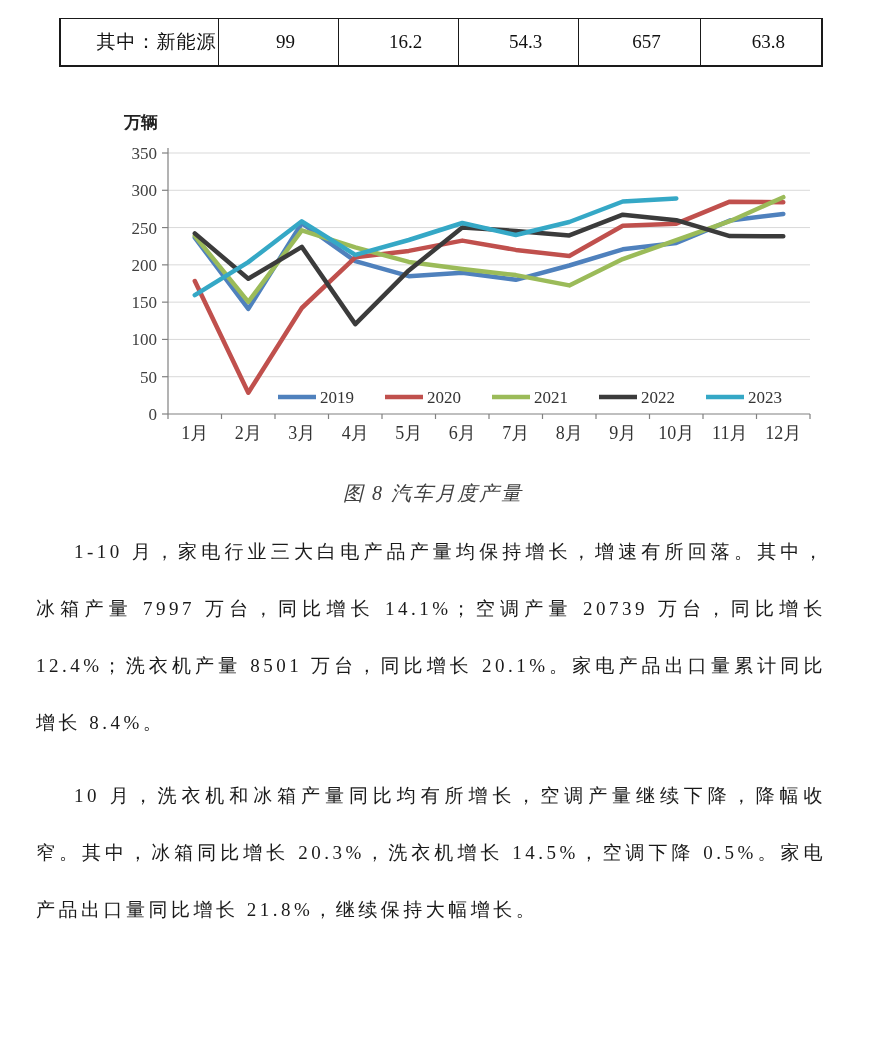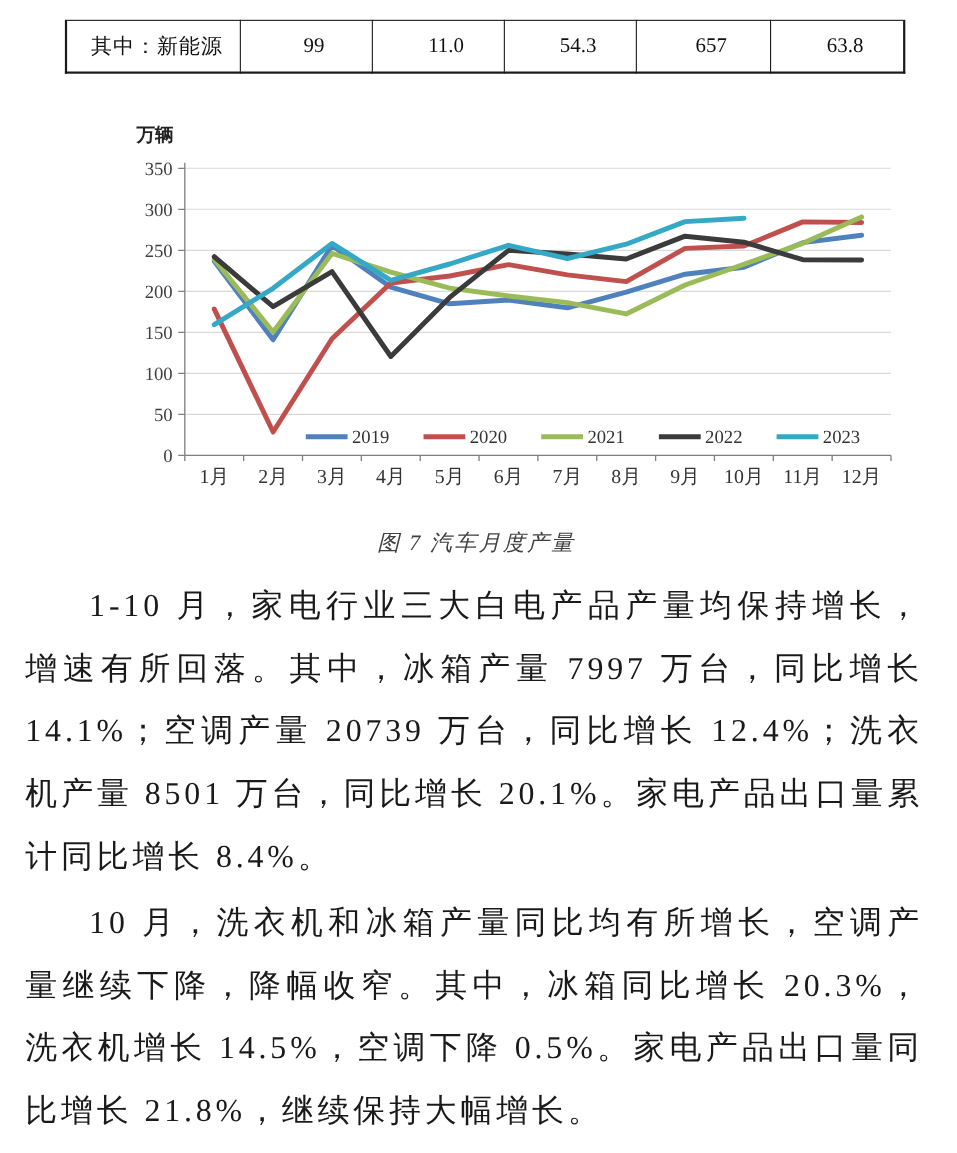--- a/index.html
+++ b/index.html
@@ -4,58 +4,58 @@
 <style>
   html,body{margin:0;padding:0;background:#ffffff;}
   body{width:870px;height:1048px;position:relative;font-family:"Liberation Serif",serif;color:#1a1a1a;overflow:hidden;}
   .doc{padding:18px 24px 0 20px;}
 
   
   table.frag{border-collapse:collapse;margin-left:39px;table-layout:fixed;width:762px;
     border-left:2px solid #1a1a1a;border-right:2px solid #1a1a1a;border-bottom:2px solid #1a1a1a;border-top:1px solid #1a1a1a;}
   table.frag td{border:1px solid #1a1a1a;height:44px;font-size:19px;text-align:center;vertical-align:middle;
     font-family:"Liberation Serif",serif;color:#111;padding-left:16px;}
-  table.frag td.lab{text-align:center;padding-left:8px;letter-spacing:1px;}
+  table.frag td.lab{text-align:right;padding-left:8px;letter-spacing:1px;}
 
   
   svg.chart{display:block;margin:39px 0 0 90px;}
   .ytick{font-family:"Liberation Serif",serif;font-size:17px;fill:#404040;}
   .xtick{font-family:"Liberation Serif",serif;font-size:18px;fill:#333333;}
   .unit{font-family:"Liberation Sans",sans-serif;font-size:17px;font-weight:600;fill:#222222;}
   .legend{font-family:"Liberation Serif",serif;font-size:17px;fill:#333333;}
 
   .caption{text-align:center;margin-top:22px;font-style:italic;font-size:20px;color:#404040;
     font-family:"Liberation Serif",serif;letter-spacing:2px;}
 
   .heading{margin:12px 0 0 48px;font-family:"Liberation Sans",sans-serif;font-weight:bold;
     font-size:27px;color:#111;letter-spacing:1px;}
 
   .body-text{margin-top:16px;width:822px;}
-  .body-text p{margin:3px;font-size:29px;line-height:57px;text-align:justify;text-justify:inter-ideograph;
+  .body-text p{margin:16px;font-size:19px;line-height:57px;text-align:justify;text-justify:inter-ideograph;
     text-indent:2em;letter-spacing:3.5px;color:#1a1a1a;font-family:"Liberation Serif",serif;}
 </style>
 </head>
 <body>
 
 <div class="doc">
 
   <table class="frag">
     <colgroup>
       <col style="width:158px">
         <col style="width:120px">
         <col style="width:120px">
       <col style="width:120px">
         <col style="width:122px">
         <col style="width:122px">
     </colgroup>
     <tbody>
         <tr>
       <td class="lab">其中：新能源</td>
       <td>99</td>
-      <td>11.0</td>
+      <td>16.2</td>
       <td>54.3</td>
       <td>657</td>
       <td>63.8</td>
     </tr>
   </tbody>
     </table>
 
   <svg class="chart" width="716" height="352" viewBox="0 0 716 352">
       <line x1="52" y1="308" x2="58" y2="308" stroke="#808080" stroke-width="1.2"></line>
       <text x="47" y="314" text-anchor="end" class="ytick">0</text>
@@ -118,21 +118,21 @@
       <line x1="275" y1="291" x2="313" y2="291" stroke="#C0504D" stroke-width="4.5"></line>
       <text x="317" y="297" class="legend">2020</text>
       <line x1="382" y1="291" x2="420" y2="291" stroke="#9BBB59" stroke-width="4.5"></line>
       <text x="424" y="297" class="legend">2021</text>
       <line x1="489" y1="291" x2="527" y2="291" stroke="#3B3B3B" stroke-width="4.5"></line>
       <text x="531" y="297" class="legend">2022</text>
       <line x1="596" y1="291" x2="634" y2="291" stroke="#35A8C6" stroke-width="4.5"></line>
       <text x="638" y="297" class="legend">2023</text>
     </svg>
 
-  <div class="caption">图 7 汽车月度产量</div>
+  <div class="caption">图 8 汽车月度产量</div>
 
 
   <div class="body-text">
     <p>1-10 月，家电行业三大白电产品产量均保持增长，增速有所回落。其中，冰箱产量 7997 万台，同比增长 14.1%；空调产量 20739 万台，同比增长 12.4%；洗衣机产量 8501 万台，同比增长 20.1%。家电产品出口量累计同比增长 8.4%。</p>
     <p>10 月，洗衣机和冰箱产量同比均有所增长，空调产量继续下降，降幅收窄。其中，冰箱同比增长 20.3%，洗衣机增长 14.5%，空调下降 0.5%。家电产品出口量同比增长 21.8%，继续保持大幅增长。</p>
   </div>
 
 </div>
 
 </body></html>

